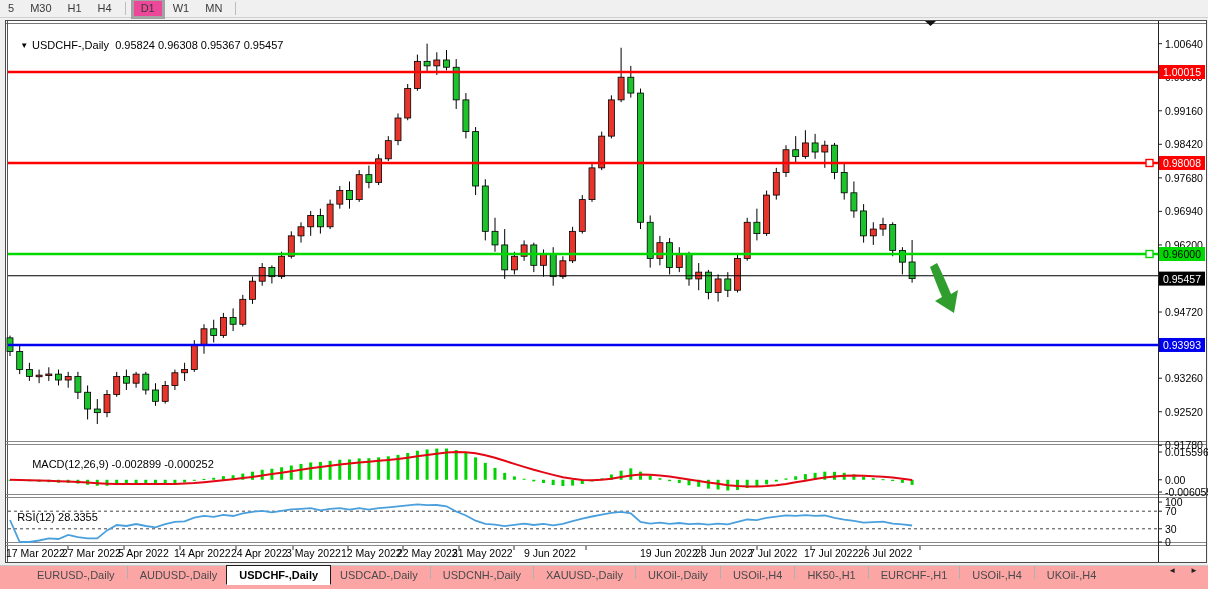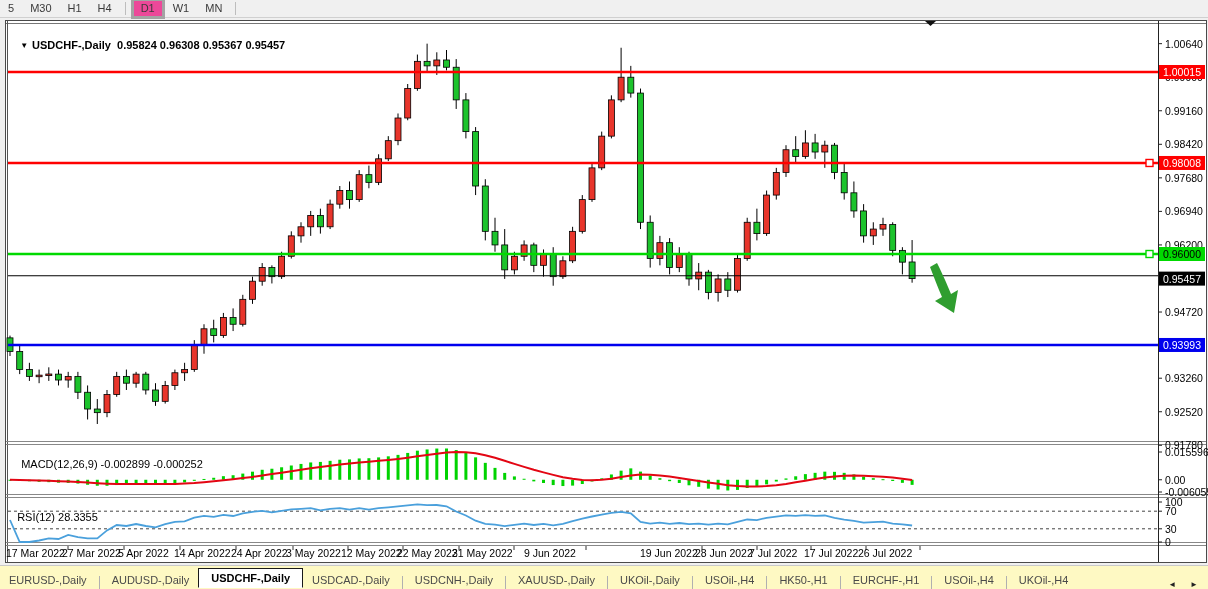--- a/index.html
+++ b/index.html
@@ -5,27 +5,27 @@
   html,body{margin:0;padding:0}
   body{width:1208px;height:589px;background:#f0f0f0;font-family:"Liberation Sans",sans-serif;overflow:hidden;position:relative;-webkit-font-smoothing:none}
   
   .toolbar{position:absolute;left:0;top:0;width:100%;height:17px;background:#f0f0f0;border-bottom:1px solid #d0d0d0;display:flex;align-items:center;font-size:11px;color:#3a3a3a}
   .tf-btn{padding:0 7px;height:15px;line-height:15px;cursor:default;border:1px solid transparent}
   .tf-btn.active{background:#ec4899;border:3px solid #a3a3a3}
   .tb-sep{width:1px;height:13px;background:#bdbdbd;margin:0 5px}
   
   .chart-window{position:absolute;left:5px;top:20px;width:1202px;height:543px;background:#ffffff;border:1px solid #4a4a4a;box-sizing:border-box}
   .overlay-label{position:absolute;font-size:11px;color:#000;white-space:pre;z-index:5}
-  #chart-title{left:14px;top:27px;font-weight:bold}
+  #chart-title{left:14px;top:27px;font-weight:normal}
   #chart-title .tri{font-size:8px;vertical-align:1px;margin-right:4px}
-  #macd-label{left:15px;top:446px}
+  #macd-label{left:26px;top:446px}
   #rsi-label{left:11px;top:499px}
   svg#plot{position:absolute;left:0;top:0;z-index:3;pointer-events:none}
   
-  .tabbar{position:absolute;left:0;top:565px;width:100%;height:24px;background:#fef9c3;border-top:1px solid #c9c9c9;display:flex;align-items:flex-end;font-size:11px;color:#4a4a4a;padding-left:0;box-sizing:border-box}
+  .tabbar{position:absolute;left:0;top:565px;width:100%;height:24px;background:#fca5a5;border-top:1px solid #c9c9c9;display:flex;align-items:flex-start;font-size:11px;color:#4a4a4a;padding-left:28px;box-sizing:border-box}
   .tab{padding:3px 9px;white-space:nowrap;cursor:default}
   .tab.active{background:#ffffff;border:1px solid #1a1a1a;border-bottom:1px solid #fff;font-weight:bold;color:#000;position:relative;top:-1px;padding:3px 12px}
   .tab-sep{width:1px;height:13px;background:#b0b0b0;margin:0 3px}
   .tab-nav{margin-left:auto;display:flex;align-items:center;gap:14px;padding-right:10px}
   .tab-nav .nav-btn{font-size:8px;color:#222;cursor:default}
 </style>
 </head>
 <body>
 
 <div class="toolbar" id="toolbar">

